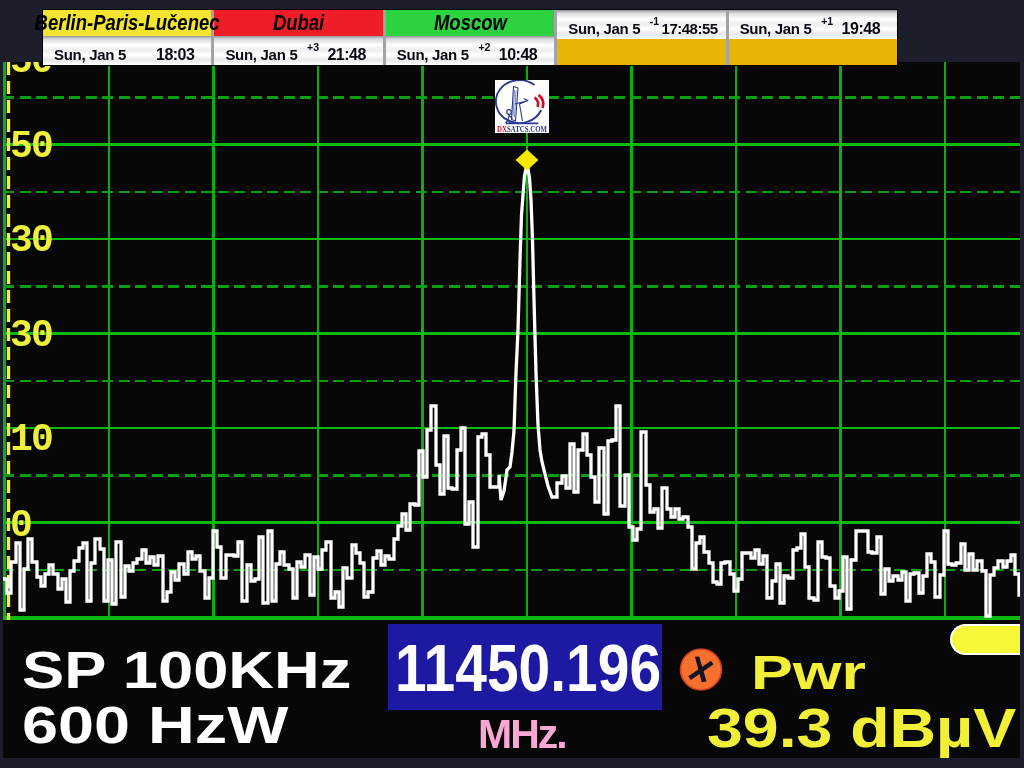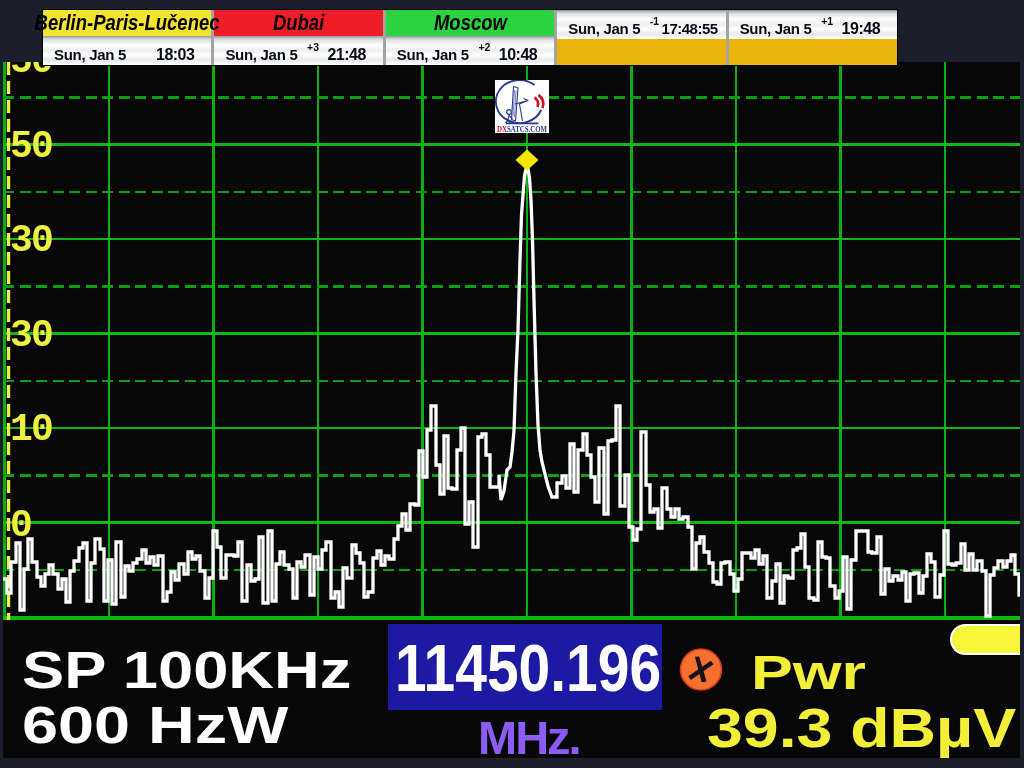--- a/index.html
+++ b/index.html
@@ -54,21 +54,21 @@
   </g>
   <line x1="8.5" y1="62" x2="8.5" y2="620" stroke="#eef041" stroke-width="3.4" stroke-dasharray="13 6"></line>
   <path d="M3,579H7V593H11V562H16V543H20V610H24V569H28V539H32V562H37V577H41V586H45V574H49V565H53V574H58V589H62V579H66V602H70V571H74V561H79V548H83V543H87V601H91V563H95V539H100V549H104V601H108V560H112V604H116V542H121V597H125V566H129V571H133V563H137V559H142V550H146V563H150V557H154V565H158V556H163V601H167V592H171V572H175V580H179V564H184V574H188V552H192V559H196V556H200V571H205V598H209V578H213V531H217V547H221V578H226V555H230V555H234V556H238V542H242V601H247V565H251V581H255V579H259V537H263V603H268V531H272V601H276V564H280V552H284V565H289V569H293V598H297V562H301V567H305V555H310V595H314V557H318V569H322V550H326V542H331V598H335V592H339V607H343V568H347V578H352V545H356V553H360V563H364V597H368V592H373V558H377V551H381V565H385V556H389V559H394V539H398V526H402V514H406V530H410V504H415V505H419V451H423V477H427V430H431V406H436V465H440V494H444V436H448V488H452V489H457V450H461V428H465V524H469V502H473V547H478V437H482V434H486V455H490V487H494V487H499V475L501.0,500L504.0,491L507.0,470L510.0,467L512.0,452L514.0,431L516.0,373L518.0,330L520.0,260L521.5,215L523.0,195L524.5,176L526.0,169L528.0,169L529.5,178L531.0,200L532.5,240L534.0,300L536.0,373L538.0,425L540.0,450L542.0,462L544.0,470L548.0,486L552.0,497H557V483H562V476H566V488H570V444H574V492H578V450H583V434H587V455H591V477H595V502H599V448H604V514H608V441H612V440H616V406H620V506H625V475H629V527H633V540H637V529H641V432H646V485H650V512H654V509H658V528H662V488H667V509H671V517H675V509H679V519H683V517H688V527H692V569H696V543H700V537H704V552H709V563H713V582H717V584H721V563H725V562H730V574H734V591H738V579H742V553H746V553H751V558H755V550H759V564H763V556H767V598H772V581H776V564H780V603H784V576H788V578H793V550H797V548H801V534H805V567H809V598H814V600H818V542H822V557H826V558H830V586H835V598H839V591H843V557H847V609H851V560H856V531H860V531H864V531H868V552H872V553H877V537H881V594H885V569H889V581H893V576H898V580H902V572H906V601H910V574H914V573H919V593H923V576H927V554H931V562H935V597H940V575H944V531H948V564H952V565H956V563H961V544H965V570H969V554H973V570H977V561H982V571H986V616H990V575H994V568H998V561H1003V567H1007V561H1011V555H1015V574H1019V595H1020" fill="none" stroke="#ffffff" stroke-width="3.3" stroke-linejoin="miter"></path>
   <polygon points="527,149.5 538.5,160 527,170.5 515.5,160" fill="#f6e800"></polygon>
 </svg>
 
 <div class="lbl" style="top:50px">50</div>
 <div class="lbl" style="top:134.5px">50</div>
 <div class="lbl" style="top:229px">30</div>
 <div class="lbl" style="top:323.5px">30</div>
-<div class="lbl" style="top:418px">10</div>
+<div class="lbl" style="top:428px">10</div>
 <div class="lbl" style="top:513.5px">0</div>
 <div class="abs" id="cover"></div>
 
 <div class="abs" id="bar">
   <div class="cell">
       <div class="hd" style="background:#f2e431">
         <span>Berlin-Paris-Lučenec</span>
       </div>
     <div class="wr">
         <span class="dt">Sun, Jan 5</span>
@@ -122,21 +122,21 @@
   <path d="M14.2,34.3 L13,40 M14,35.5 L17.5,38.5 M13,40 L10.5,43 M13,40 L15.5,43" stroke="#2a3a8f" stroke-width="1.2" fill="none"></path>
   <path d="M39.5,17.5 A7.5,7.5 0 0 1 42.5,27" fill="none" stroke="#cf1126" stroke-width="2.7"></path>
   <path d="M43.5,15 A10.5,10.5 0 0 1 47.5,28" fill="none" stroke="#cf1126" stroke-width="2.7"></path>
   <text x="27" y="51.5" text-anchor="middle" font-family="Liberation Serif,serif" font-weight="bold" font-size="8" textLength="50" lengthAdjust="spacingAndGlyphs"><tspan fill="#cf1126">DX</tspan><tspan fill="#2a3a8f">SATCS.COM</tspan></text>
 </svg>
 
 <div class="bt" style="left:22px;top:645px;font-size:51px;color:#fff;transform:scaleX(1.24)">SP 100KHz</div>
 <div class="bt" style="left:22px;top:700px;font-size:51px;color:#fff;transform:scaleX(1.27)">600 HzW</div>
 <div class="abs" style="left:388px;top:624px;width:274px;height:86px;background:#1d19a3"></div>
 <div class="bt" style="left:395px;top:634px;font-size:67px;color:#fff;transform:scaleX(.85)">11450.196</div>
-<div class="bt" style="left:478px;top:714px;font-size:47px;letter-spacing:-2px;color:#8b5cf6">MHz.</div>
+<div class="bt" style="left:478px;top:714px;font-size:41px;letter-spacing:-2px;color:#f9a8d4">MHz.</div>
 <svg class="abs" style="left:679px;top:648px" width="44" height="44" viewBox="0 0 44 44">
   <circle cx="22" cy="21.5" r="20.5" fill="#f7702e" stroke="#cf3c20" stroke-width="1.6"></circle>
   <g transform="rotate(16 22 22)">
     <path d="M12.5,11 L16.5,9.5 L30.5,31.5 L26,33.5 Z" fill="#14141e"></path>
     <path d="M29,10.5 L32.5,13 L15,34.5 L11.5,31.5 Z" fill="#14141e"></path>
   </g>
 </svg>
 <div class="bt" style="left:751px;top:648px;font-size:49px;color:#f2ef38;transform:scaleX(1.28)">Pwr</div>
 <div class="bt" style="left:707px;top:700px;font-size:56px;color:#f2ef38;transform:scaleX(1.15)">39.3 dBµV</div>
 <div class="abs" style="left:950px;top:624px;width:74px;height:31px;background:#f7f73a;border:2px solid #fff;border-radius:17px 0 0 17px;box-sizing:border-box;border-right:none"></div>

